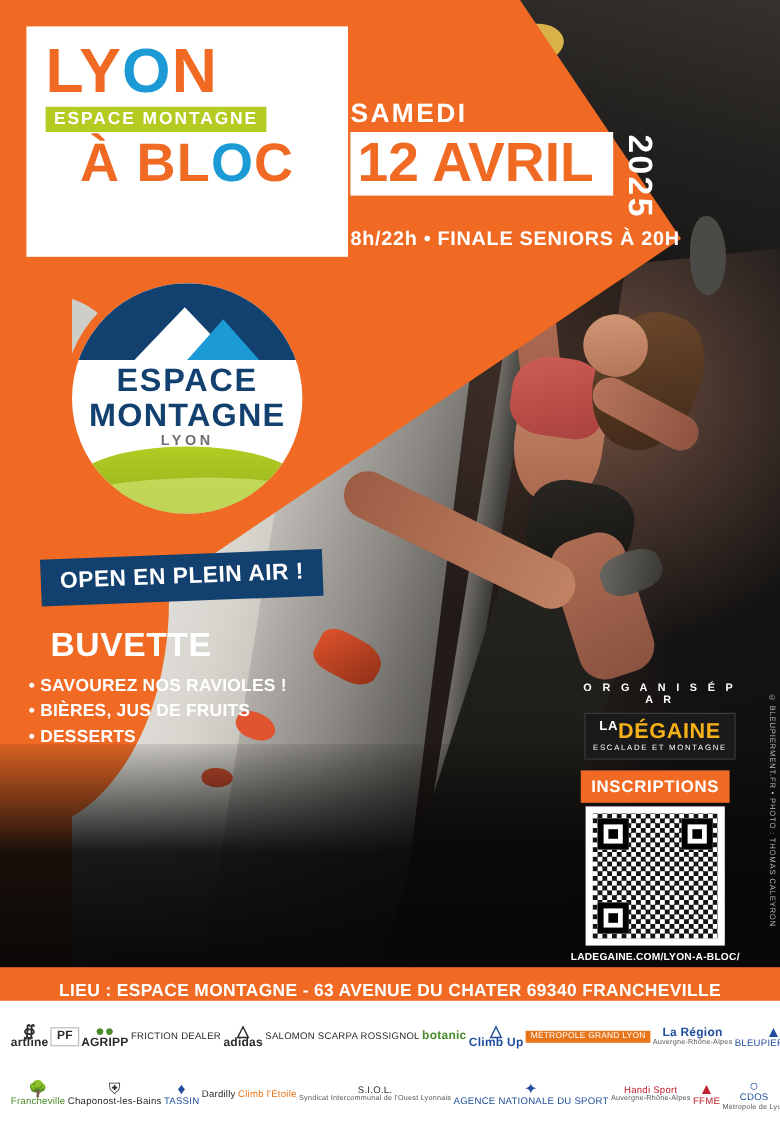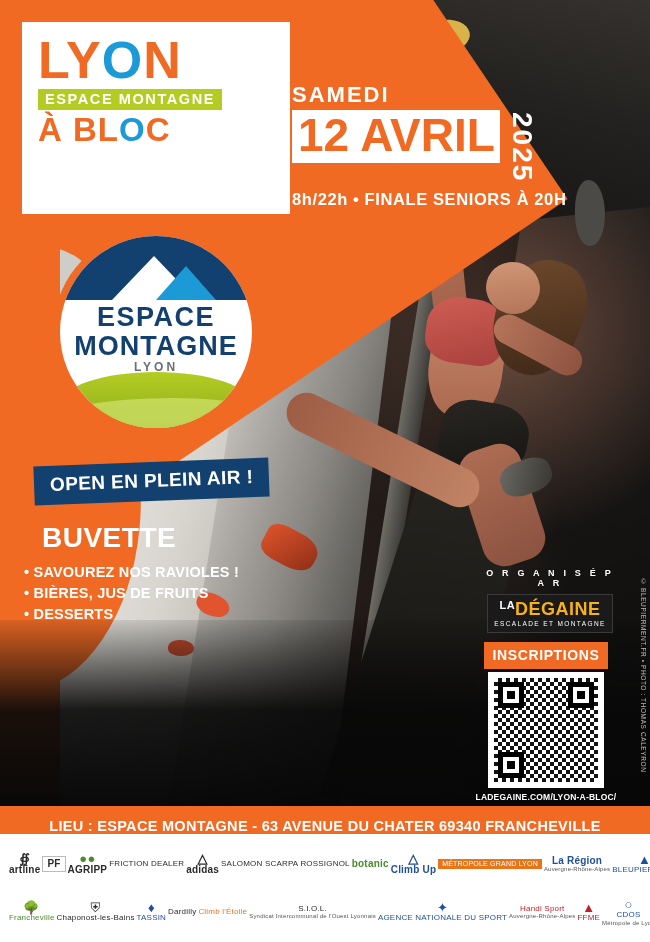--- a/index.html
+++ b/index.html
@@ -166,21 +166,21 @@
     font-size:52px; font-weight:bold; letter-spacing:1px;
     color:#f06a24; line-height:0.95; font-family:"Liberation Sans", sans-serif;
   }
   .lyon-word .o-blue { color:#1c9ad6; }
   .espace-montagne-tag {
     display:inline-block; background:#b4cc22; color:#ffffff;
     font-size:14.5px; font-weight:bold; letter-spacing:1.6px;
     padding:2px 7px 3px; margin:4px 0 3px;
   }
   .abloc-word {
-    font-size:33px; font-weight:bold; color:#f06a24; letter-spacing:1px; line-height:1;
+    font-size:45px; font-weight:bold; color:#f06a24; letter-spacing:1px; line-height:1;text-align:center;
   }
   .abloc-word .o-blue { color:#1c9ad6; }
 
   
   .roundel {
     position:absolute; left:60px; top:236px; width:192px; height:192px;
     border-radius:50%; background:#ffffff; overflow:hidden;
     box-shadow:0 0 0 7px #f06a24;
   }
   .roundel-top { position:absolute; left:0; top:0; width:100%; height:64px; background:#12406f; }
@@ -207,21 +207,21 @@
     position:absolute; left:-10px; bottom:0; width:120%; height:30px;
     background:#cfe06a; border-radius:70% 60% 0 0 / 100% 100% 0 0; opacity:.75;
   }
 
   
   .date-area { position:absolute; left:292px; top:82px; width:300px; }
   .samedi { color:#ffffff; font-size:22px; font-weight:bold; letter-spacing:2px; }
   .date-big-wrap { display:flex; align-items:flex-start; }
   .date-big {
     background:#ffffff; color:#f06a24; font-size:46px; font-weight:bold;
-    letter-spacing:0px; padding:2px 5px 4px 6px; line-height:1.02; margin-top:2px;
+    letter-spacing:0px; padding:2px 16px 4px 6px; line-height:1.02; margin-top:2px;
   }
   .year {
     color:#ffffff; font-size:28px; font-weight:bold; letter-spacing:2px;
     writing-mode:vertical-rl; margin-left:6px; margin-top:4px;
   }
   .hours { color:#ffffff; font-size:16.5px; font-weight:bold; letter-spacing:.6px; margin-top:8px; }
 
   
   .open-air {
     position:absolute; left:34px; top:462px;

